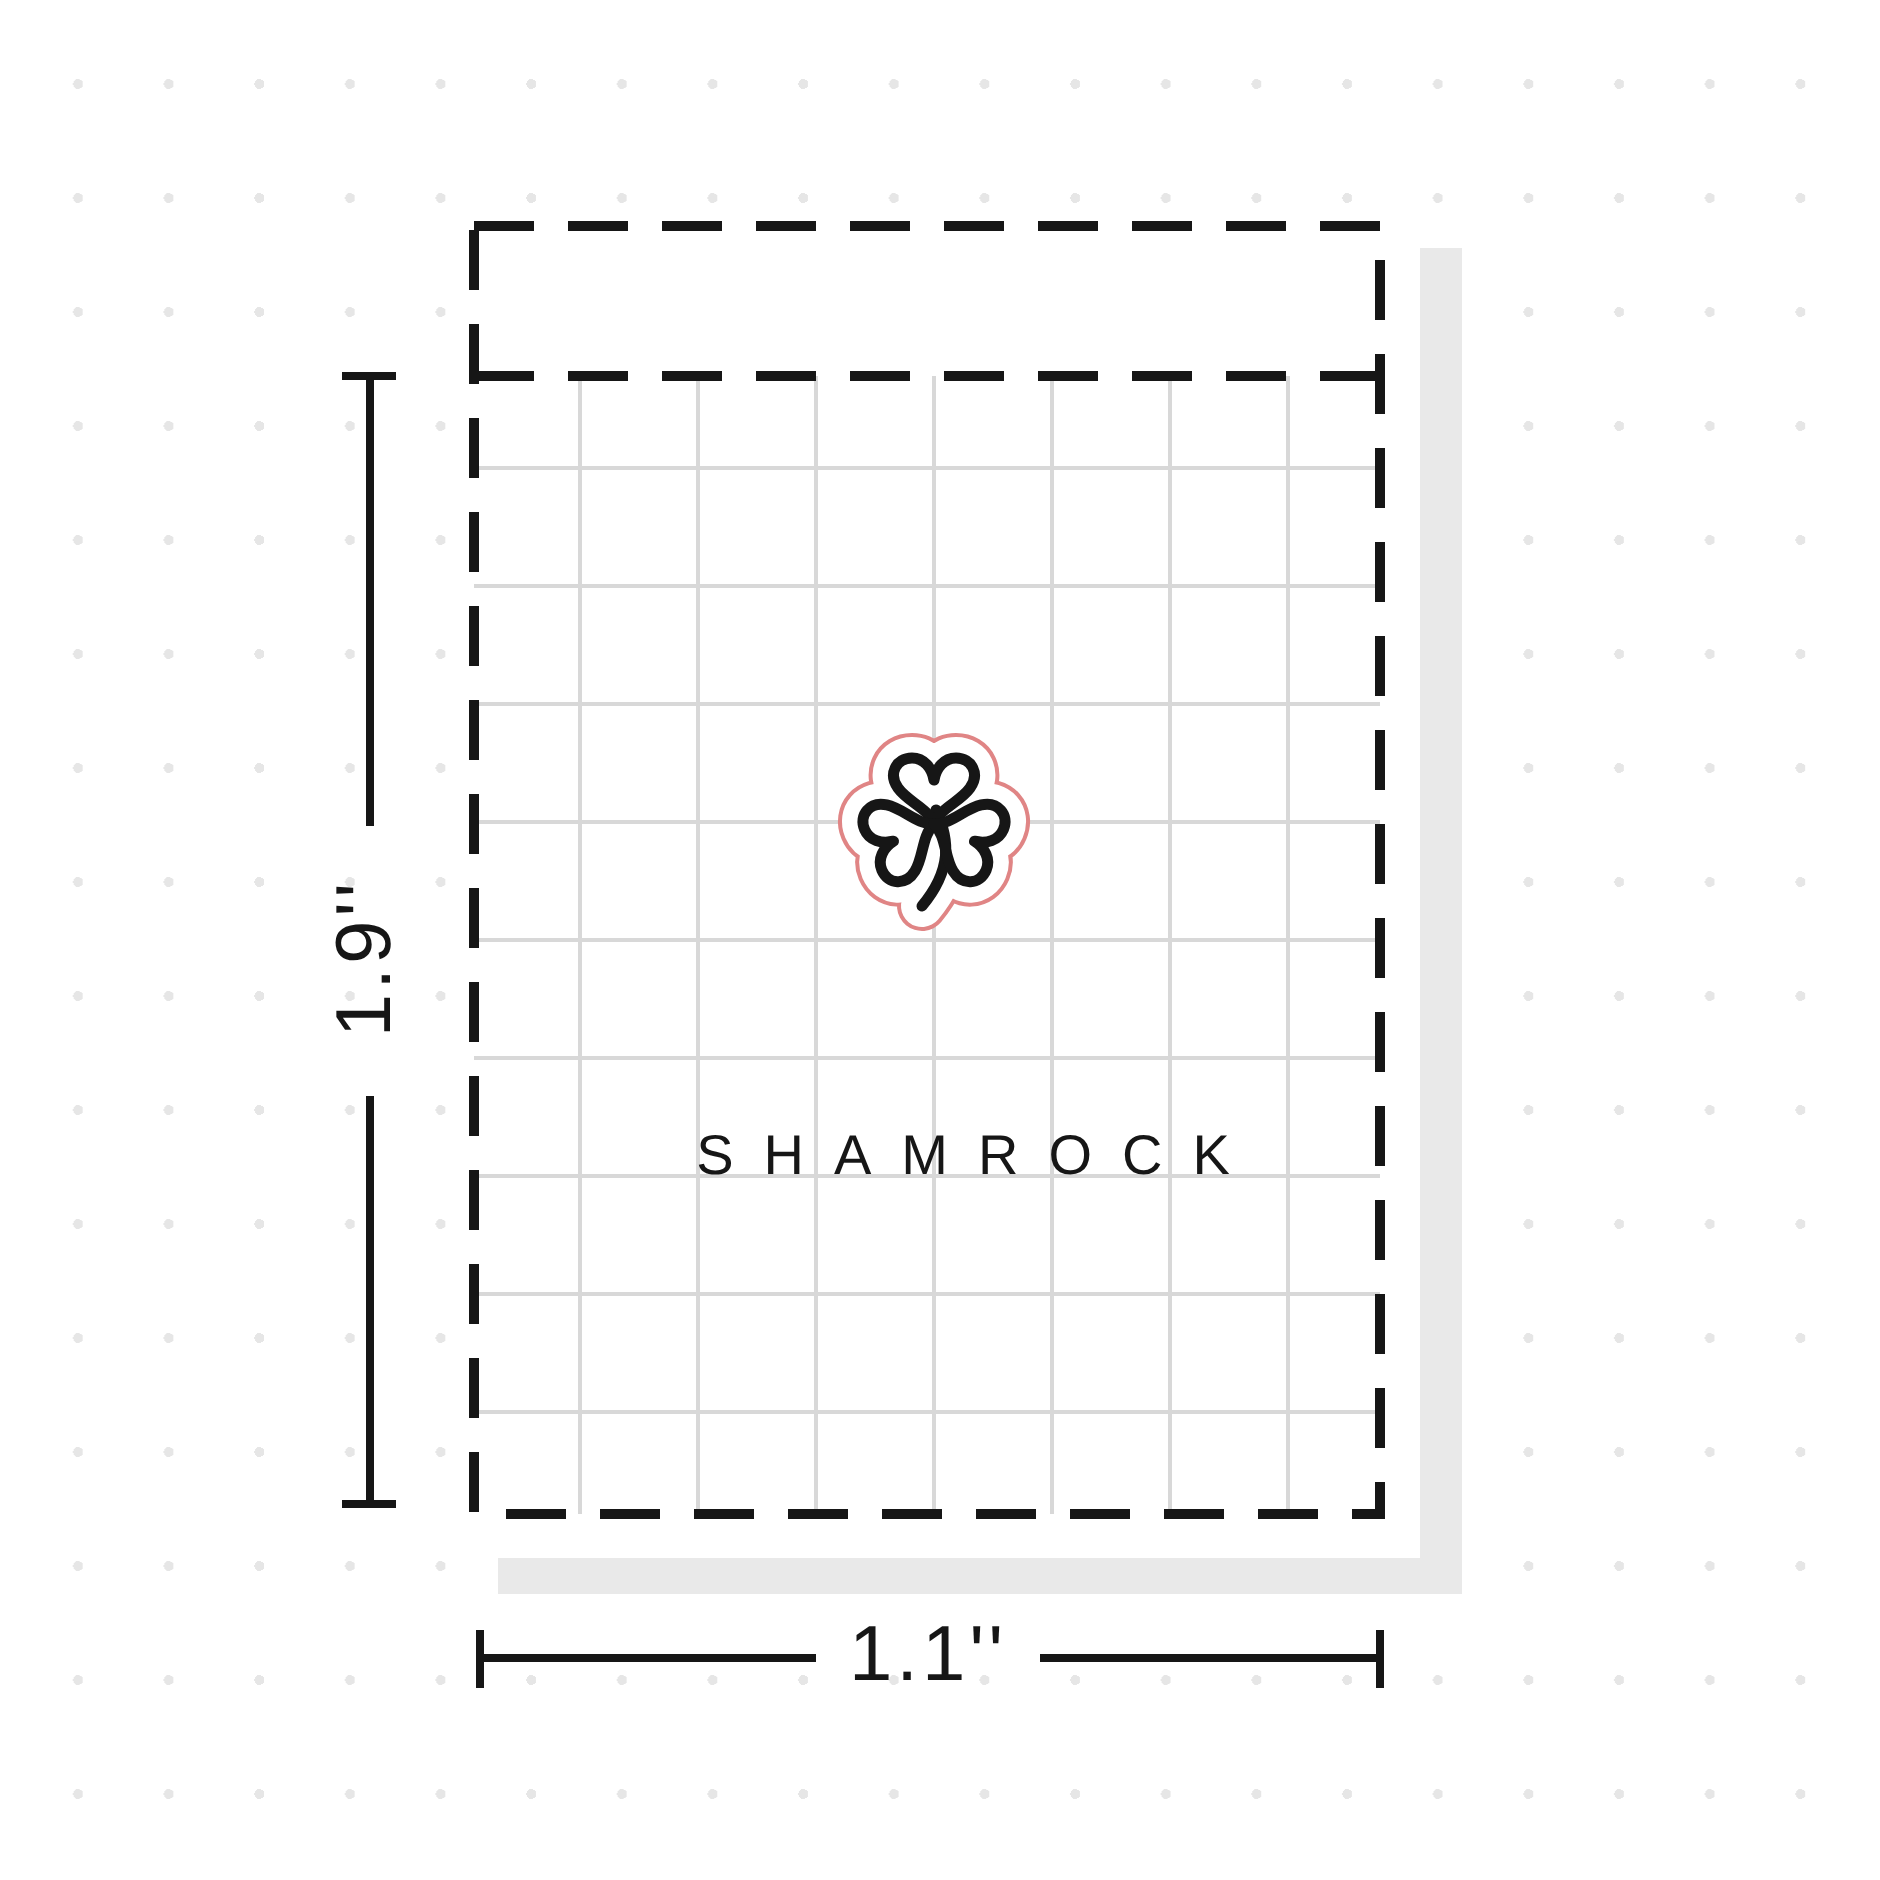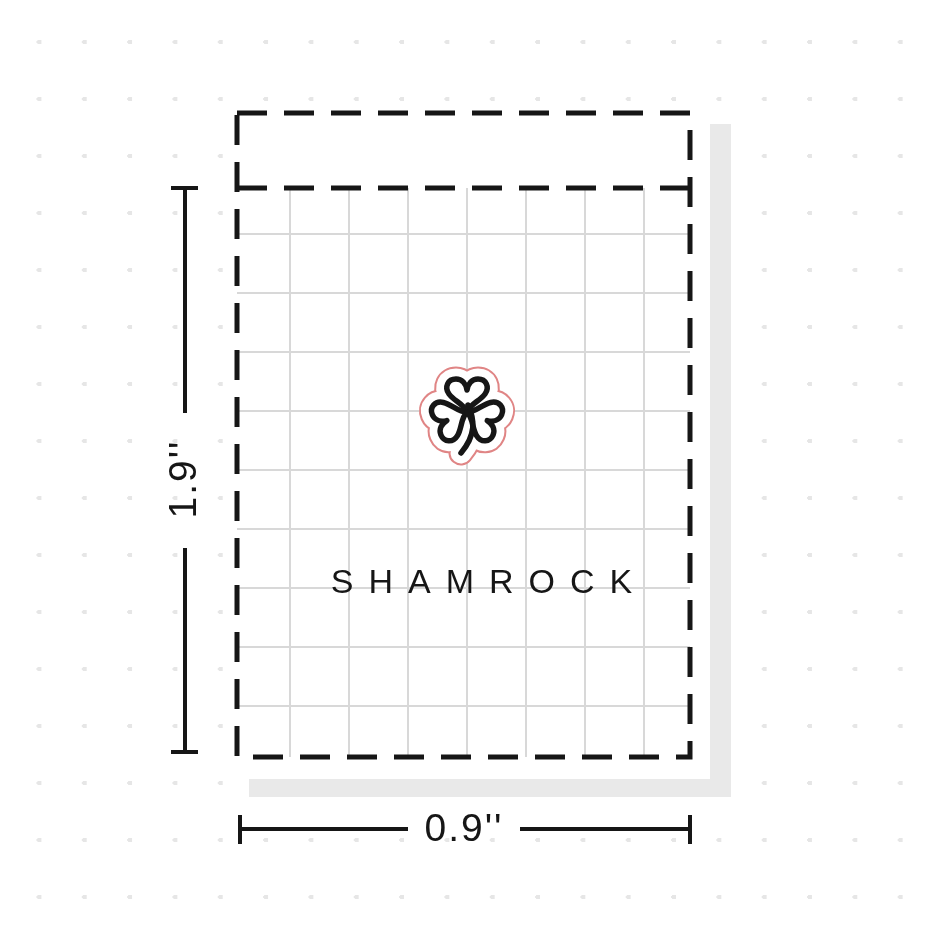--- a/index.html
+++ b/index.html
@@ -61,21 +61,21 @@
     height: 108px;
     overflow: visible;
   }
 
   .sticker-title {
     position: absolute;
     left: 244px;
     top: 562px;
     width: 460px;
     text-align: center;
-    font-size: 34px;
+    font-size: 28px;
     font-weight: 500;
     letter-spacing: 15px;
     padding-left: 15px; 
     color: #161616;
     white-space: nowrap;
   }
 
   
   .dim-line { position: absolute; background: #161616; }
   .dim-label {
@@ -170,18 +170,18 @@
     <div class="dim-line v-cap-top"></div>
     <div class="dim-line v-seg-top"></div>
     <div class="dim-label dim-label-vertical">1.9''</div>
     <div class="dim-line v-seg-bottom"></div>
     <div class="dim-line v-cap-bottom"></div>
   </div>
 
   <div>
     <div class="dim-line h-cap-left"></div>
     <div class="dim-line h-seg-left"></div>
-    <div class="dim-label dim-label-horizontal">0.9''</div>
+    <div class="dim-label dim-label-horizontal">1.1''</div>
     <div class="dim-line h-seg-right"></div>
     <div class="dim-line h-cap-right"></div>
   </div>
 
 </div>
 
 </body></html>

